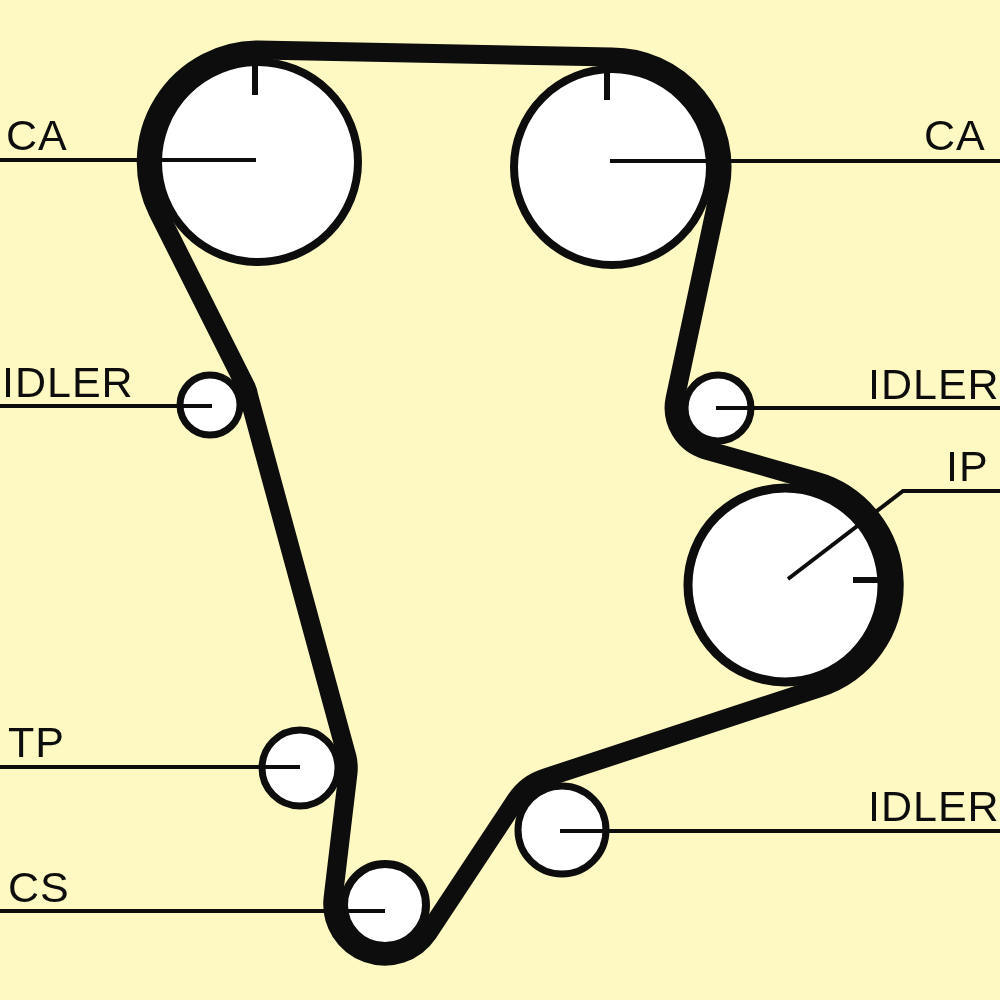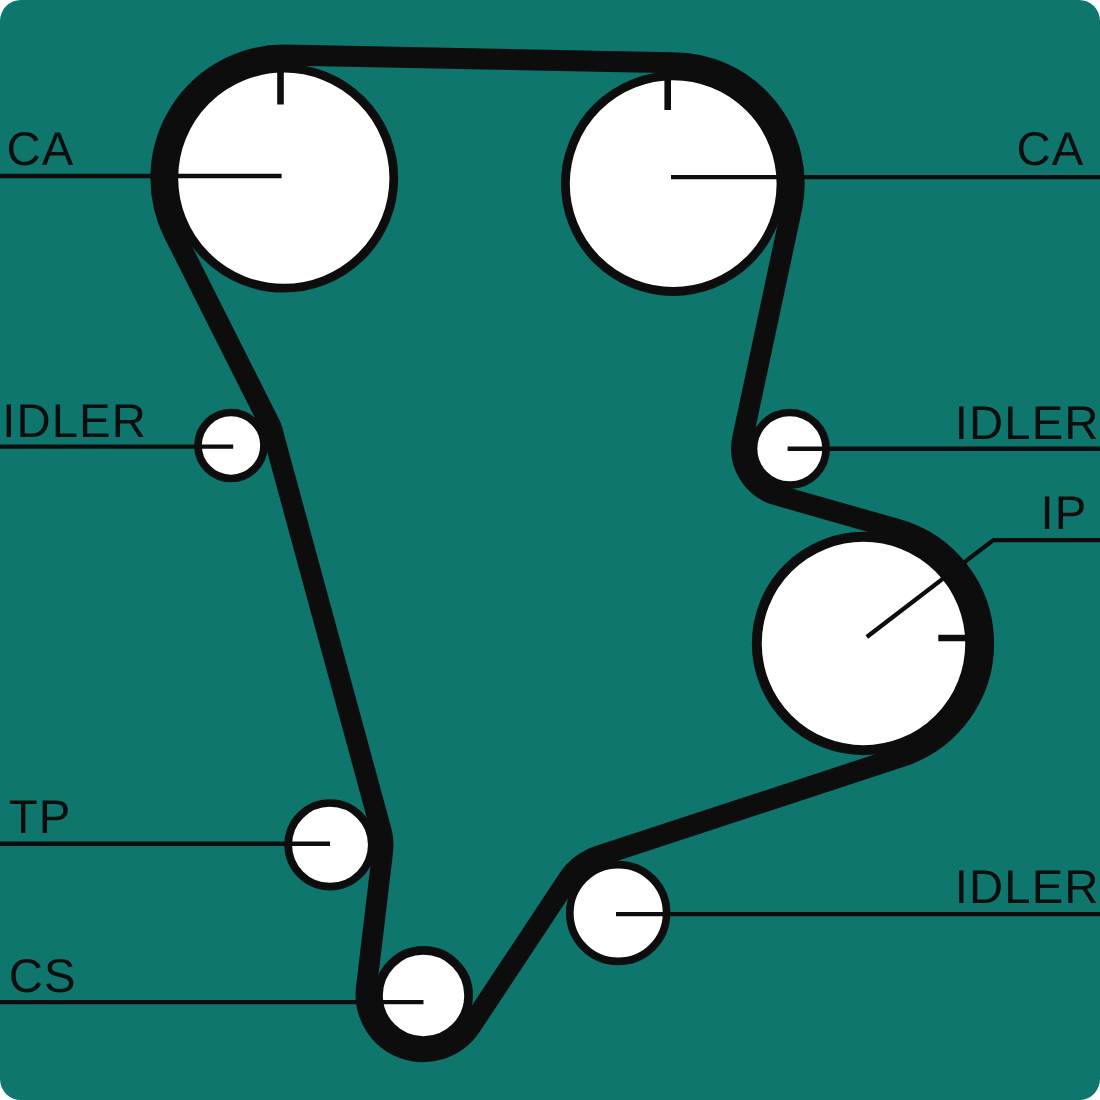--- a/index.html
+++ b/index.html
@@ -4,23 +4,22 @@
 <style>
   html, body {
     margin: 0;
     padding: 0;
     background: #ffffff;
   }
   .stage {
     position: relative;
     width: 1000px;
     height: 1000px;
-    background: #0f766e;
+    background: #fef9c3;
     overflow: hidden;
-    border-radius: 19px;
   }
   svg { display: block; }
   .belt {
     fill: none;
     stroke: #0d0d0d;
     stroke-width: 19;
     stroke-linejoin: round;
     stroke-linecap: round;
   }
   .pulley {

